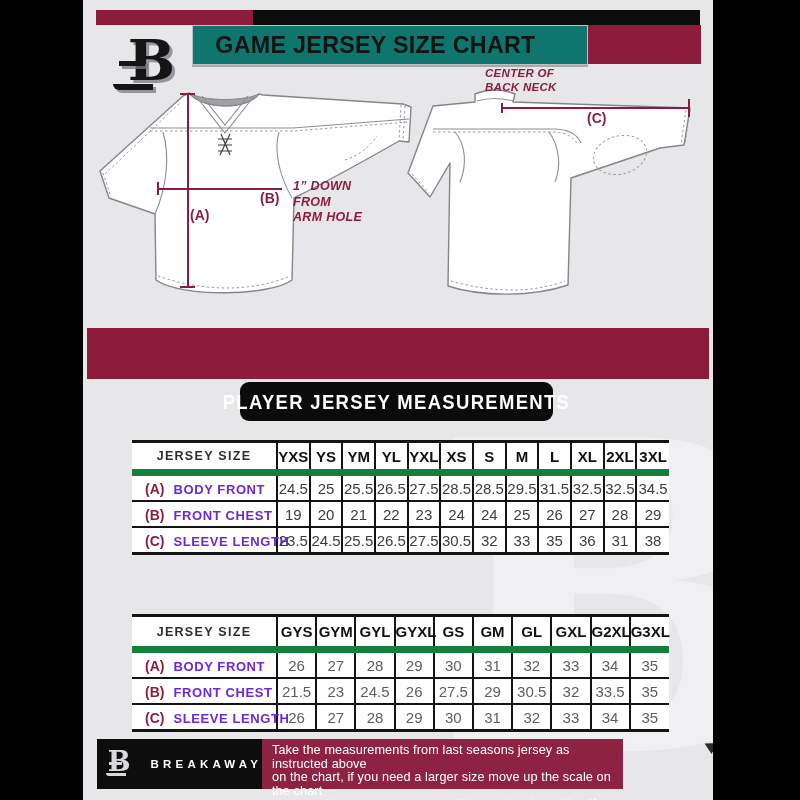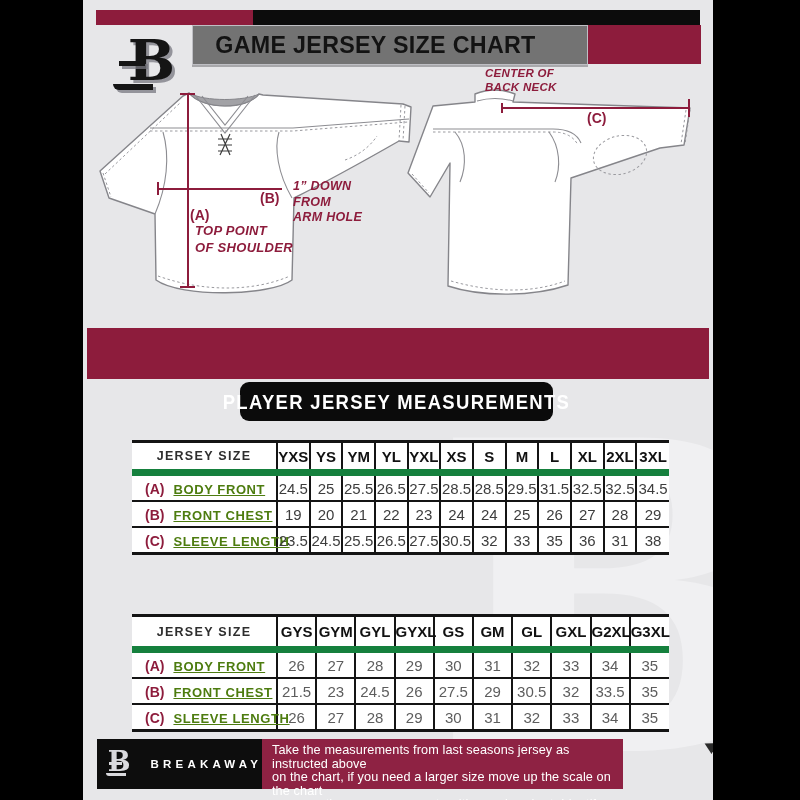--- a/index.html
+++ b/index.html
@@ -8,21 +8,21 @@
   .content{position:absolute;left:83px;top:0;width:630px;height:800px;background:#e7e7e9;overflow:hidden;}
   .abs{position:absolute;}
 
   
   .watermark{position:absolute;left:350px;top:430px;font-family:"DejaVu Serif",serif;
              font-weight:bold;font-size:430px;line-height:340px;color:#f0f0f2;z-index:1;}
 
   
   .strip-maroon{left:13px;top:10px;width:157px;height:15px;background:#8d1c3c;z-index:3;}
   .strip-black{left:170px;top:10px;width:447px;height:15px;background:#0c0c0c;z-index:3;}
-  .titlebar{left:109px;top:25px;width:394px;height:38px;background:#737373;border:1px solid #bfbfc4;
+  .titlebar{left:109px;top:25px;width:394px;height:38px;background:#0f766e;border:1px solid #bfbfc4;
             box-shadow:0 2px 0 rgba(90,90,95,.45);display:flex;align-items:center;z-index:4;}
   .title{font-size:24px;font-weight:bold;letter-spacing:.3px;color:#131313;padding-left:23px;
          transform:scaleX(.97);transform-origin:left;white-space:nowrap;}
   .title-accent{left:503px;top:25px;width:115px;height:39px;background:#8d1c3c;z-index:3;}
 
   .logo{left:34px;top:32px;width:58px;height:66px;z-index:4;}
   .logo .glyph{position:absolute;right:0;top:0;font-family:"DejaVu Serif",serif;font-weight:bold;
                font-size:56px;line-height:56px;color:#151515;
                text-shadow:3px 3px 0 rgba(120,120,128,.75);}
   .logo .bar-mid{position:absolute;left:2px;top:29px;width:26px;height:5px;background:#151515;
@@ -66,21 +66,21 @@
   .size-table th,.size-table td{padding:0;margin:0;}
   .size-table tr>*+*{border-left:2px solid #141414;}
   .size-table thead tr{border-top:3px solid #141414;border-bottom:7px solid #15803d;}
   .size-table tbody tr{border-bottom:2px solid #141414;}
   .size-table tbody tr:last-child{border-bottom:3px solid #141414;}
   .size-table thead th{height:26px;font-size:15px;font-weight:bold;color:#111;text-align:center;}
   .size-table thead th.corner{font-size:12.5px;font-weight:bold;letter-spacing:1.3px;color:#2e2e2e;}
   .size-table tbody td{height:24px;text-align:center;font-size:15px;}
   .size-table tbody td.rowlabel{text-align:left;padding-left:13px;white-space:nowrap;}
   .rowlabel .key{color:#8d1c3c;font-weight:bold;font-size:14px;margin-right:9px;}
-  .rowlabel .lbl{color:#4d7c0f;font-weight:bold;font-size:13px;letter-spacing:.6px;text-decoration:underline;}
+  .rowlabel .lbl{color:#6d28d9;font-weight:bold;font-size:13px;letter-spacing:.6px;}
   .player-table tbody td.val{color:#3d3d3d;}
   .goalie-table tbody td.val{color:#5d5d5d;}
   .goalie-table thead th{height:29px;}
 
   
   .footer-black{left:14px;top:739px;width:165px;height:50px;background:#0d0d0d;z-index:5;
                 display:flex;align-items:center;padding-left:12px;box-sizing:border-box;}
   .flogo{position:relative;width:26px;height:32px;}
   .flogo .glyph{position:absolute;right:0;top:0;font-family:"DejaVu Serif",serif;font-weight:bold;
                 font-size:27px;line-height:27px;color:#d9d9dd;}
@@ -155,24 +155,20 @@
     <div class="mline" style="left:418px;top:103px;width:2px;height:10px"></div>
     <div class="mline" style="left:605px;top:99px;width:2px;height:18px"></div>
 
     <div class="ann ann-cbn" style="left:394px;top:67px">
         <div>CENTER OF</div>
         <div>BACK NECK</div>
       </div>
     <div class="ann ann-key" style="left:504px;top:110px">(C)</div>
     <div class="ann ann-key" style="left:177px;top:190px">(B)</div>
     <div class="ann ann-key" style="left:107px;top:207px">(A)</div>
-    <div class="ann ann-italic ann-top" style="left:112px;top:223px">
-        <div>TOP POINT</div>
-        <div>OF SHOULDER</div>
-      </div>
     <div class="ann ann-italic ann-arm" style="left:210px;top:179px">
         <div>1” DOWN</div>
         <div>FROM</div>
         <div>ARM HOLE</div>
       </div>
 
     <div class="abs notice">
       </div>
 
     <div class="abs section-banner" style="top:382px">

